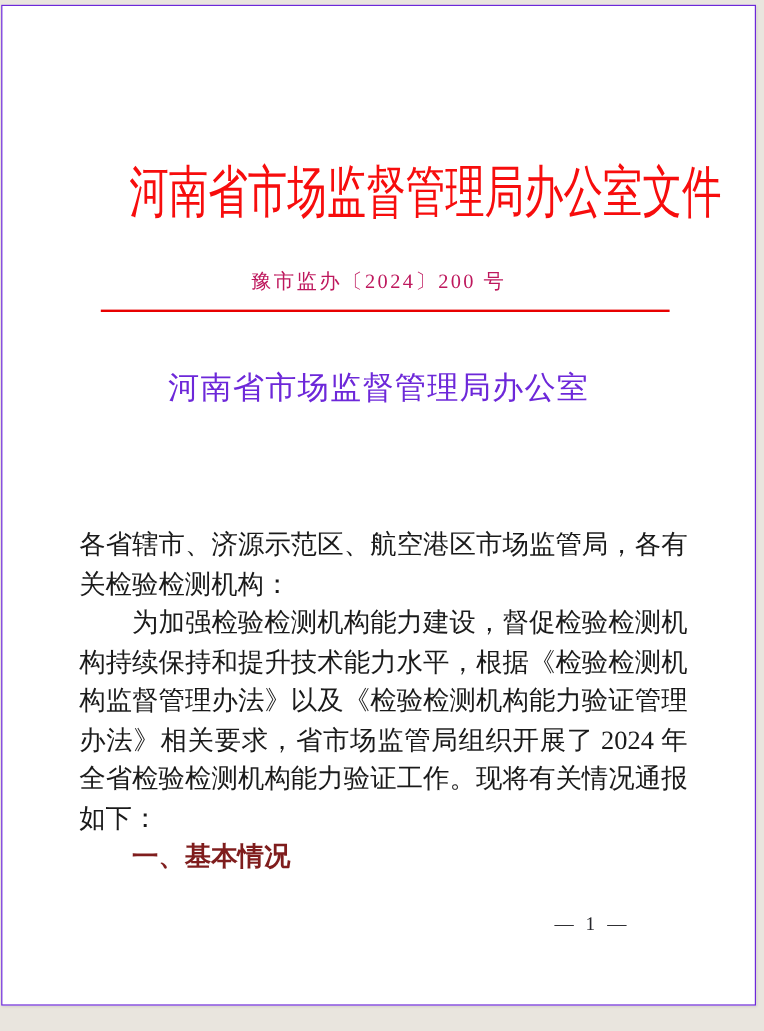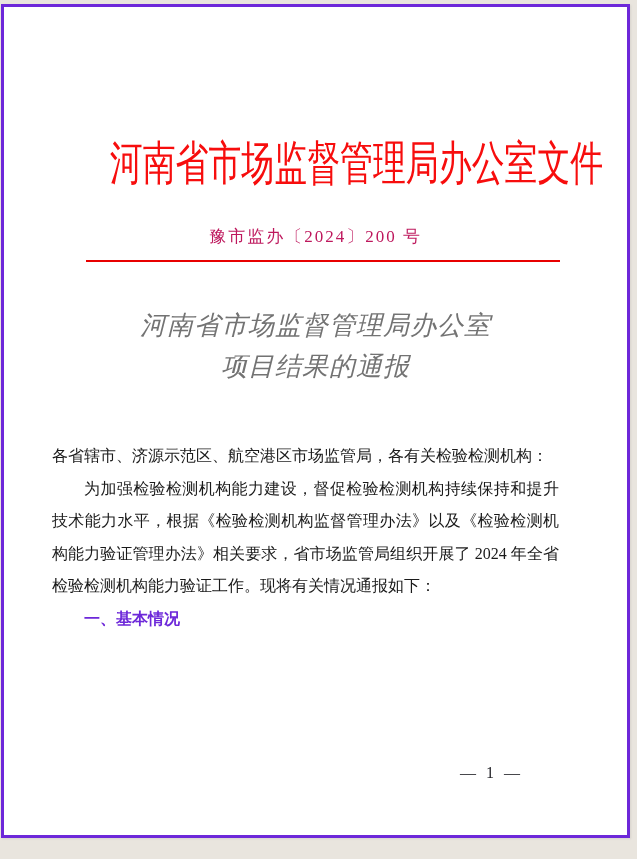--- a/index.html
+++ b/index.html
@@ -8,21 +8,21 @@
     background: #e9e5de;
     font-family: "Liberation Serif", "DejaVu Serif", serif;
     overflow: hidden;
   }
   .viewport { position: relative; width: 637px; height: 859px; background: #e9e5de; }
   .page {
     position: absolute;
     left: 1px; top: 4px;
     width: 629px; height: 834px;
     background: #ffffff;
-    border: 3px solid #6d28d9;
+    border: 1px solid #6d28d9;
     box-shadow: 1px 1px 2px rgba(0,0,0,0.08);
   }
   
   .org-title-wrap {
     position: absolute;
     top: 126px; left: 0;
     width: 100%;
     text-align: center;
   }
   .org-title {
@@ -52,41 +52,40 @@
     background: #e80000;
   }
   
   .doc-title {
     position: absolute;
     top: 298px; left: 0;
     width: 100%;
     text-align: center;
     font-size: 26px;
     line-height: 41px;
-    color: #737373;
+    color: #6d28d9;
     letter-spacing: 1px;
-    font-style: italic;
   }
   
   .body-text {
     position: absolute;
-    top: 433px; left: 48px;
+    top: 433px; left: 64px;
     width: 507px;
-    font-size: 16px;
+    font-size: 22px;
     line-height: 32.5px;
     color: #1a1a1a;
     text-align: justify;
   }
   .body-text p { margin: 0; }
   .indent { text-indent: 2em; }
   .section-heading {
     text-indent: 2em;
     font-family: Liberation Serif, serif;
     font-weight: bold;
-    color: #6d28d9;
+    color: #7f1d1d;
   }
   .page-number {
     position: absolute;
     top: 757px; right: 104px;
     font-size: 16px;
     letter-spacing: 3px;
     color: #26262b;
   }
 </style>
 </head>
@@ -98,21 +97,20 @@
     <div class="org-title-wrap">
       <div class="org-title">河南省市场监督管理局办公室文件</div>
     </div>
 
     <div class="doc-number">豫市监办〔2024〕200 号</div>
 
     <div class="red-divider"></div>
 
     <div class="doc-title">
       <div>河南省市场监督管理局办公室</div>
-      <div>项目结果的通报</div>
     </div>
 
     <div class="body-text">
       <p>各省辖市、济源示范区、航空港区市场监管局，各有关检验检测机构：</p>
       <p class="indent">为加强检验检测机构能力建设，督促检验检测机构持续保持和提升技术能力水平，根据《检验检测机构监督管理办法》以及《检验检测机构能力验证管理办法》相关要求，省市场监管局组织开展了 2024 年全省检验检测机构能力验证工作。现将有关情况通报如下：</p>
       <p class="section-heading">一、基本情况</p>
     </div>
 
     <div class="page-number">— 1 —</div>
 

